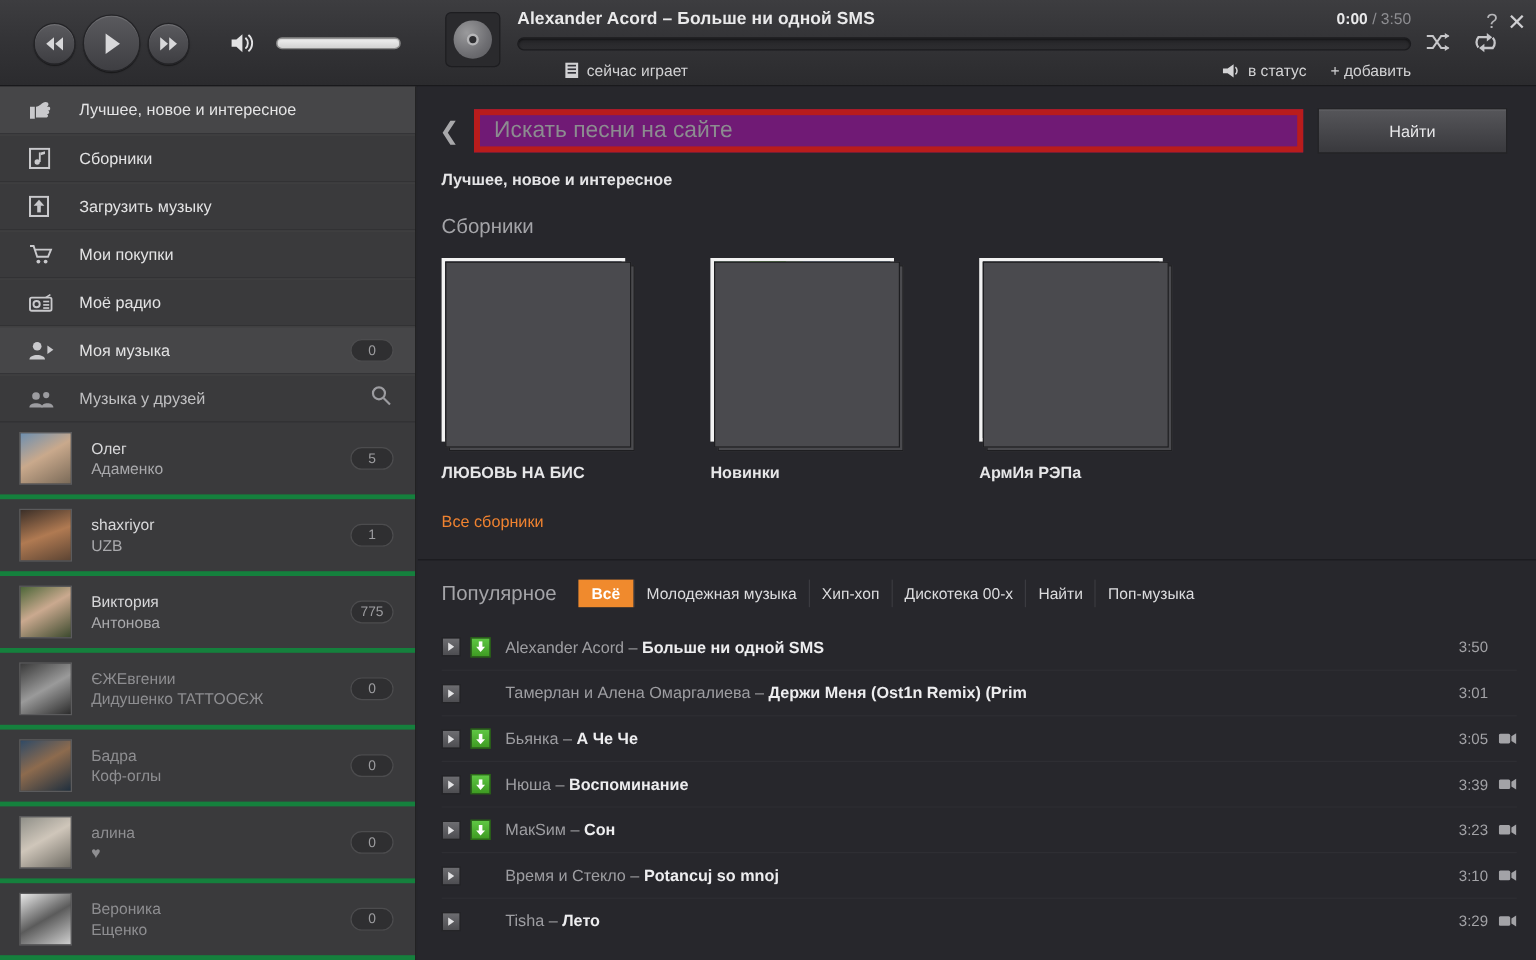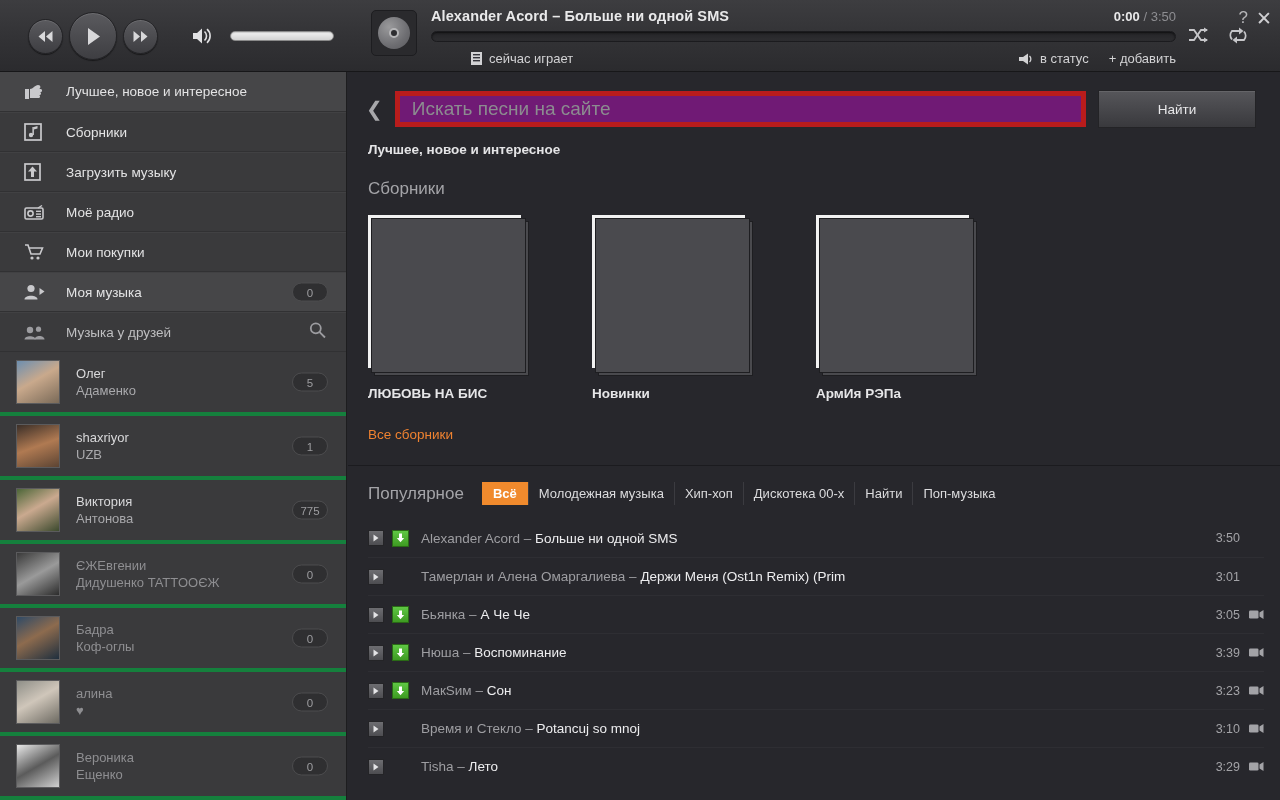--- a/index.html
+++ b/index.html
@@ -169,21 +169,21 @@
     border: 1px solid #242427; display: flex; align-items: center; justify-content: center;
   }
   .tk-dl {
     width: 17px; height: 17px; margin-left: 8px; flex: none;
     background: linear-gradient(to bottom,#5fc744,#3e9b22);
     border: 1px solid #2a6a16; display: flex; align-items: center; justify-content: center;
   }
   .tk-dl.hidden { visibility: hidden; }
   .tk-text { margin-left: 12px; font-size: 13.5px; white-space: nowrap; overflow: hidden; }
   .tk-artist { color: #9e9ea2; }
-  .tk-name { color: #ededef; font-weight: normal; }
+  .tk-name { color: #ededef; font-weight: bold; }
   .tk-right { margin-left: auto; display: flex; align-items: center; gap: 9px; }
   .tk-dur { font-size: 12.5px; color: #a3a3a7; }
   .tk-vid { width: 15px; height: 11px; }
   .tk-vid.hidden { visibility: hidden; }
 </style>
 </head>
 <body>
 
 <div id="player-bar">
 
@@ -302,40 +302,40 @@
           <svg width="17" height="18" viewBox="0 0 17 18">
             <rect x="1" y="1" width="15" height="16" fill="none" stroke="#c9c9cc" stroke-width="1.7"></rect>
             <rect x="7" y="8" width="3" height="6" fill="#c9c9cc"></rect>
             <polygon fill="#c9c9cc" points="8.5,3.5 13,8.5 4,8.5"></polygon>
           </svg>
         </span>
         <span class="nav-label">Загрузить музыку</span>
       </div>
       <div class="nav-item">
         <span class="nav-ico">
+          <svg width="20" height="18" viewBox="0 0 20 18">
+            <path d="M1,2 h3 l3,9 h9 l2.5,-6 h-13" stroke="#c9c9cc" stroke-width="1.6" fill="none"></path>
+            <circle cx="8" cy="15" r="1.6" fill="#c9c9cc"></circle>
+            <circle cx="14" cy="15" r="1.6" fill="#c9c9cc"></circle>
+          </svg>
+        </span>
+        <span class="nav-label">Мои покупки</span>
+      </div>
+      <div class="nav-item">
+        <span class="nav-ico">
           <svg width="20" height="15" viewBox="0 0 20 15">
             <rect x="1" y="3" width="18" height="11" rx="1.5" fill="none" stroke="#c9c9cc" stroke-width="1.6"></rect>
             <circle cx="6.5" cy="8.5" r="2.6" fill="none" stroke="#c9c9cc" stroke-width="1.6"></circle>
             <rect x="12" y="5.6" width="5" height="1.4" fill="#c9c9cc"></rect>
             <rect x="12" y="8.4" width="5" height="1.4" fill="#c9c9cc"></rect>
             <rect x="12" y="11" width="5" height="1.4" fill="#c9c9cc"></rect>
             <path d="M14,3 L18,0.5" stroke="#c9c9cc" stroke-width="1.3"></path>
           </svg>
         </span>
         <span class="nav-label">Моё радио</span>
-      </div>
-      <div class="nav-item">
-        <span class="nav-ico">
-          <svg width="20" height="18" viewBox="0 0 20 18">
-            <path d="M1,2 h3 l3,9 h9 l2.5,-6 h-13" stroke="#c9c9cc" stroke-width="1.6" fill="none"></path>
-            <circle cx="8" cy="15" r="1.6" fill="#c9c9cc"></circle>
-            <circle cx="14" cy="15" r="1.6" fill="#c9c9cc"></circle>
-          </svg>
-        </span>
-        <span class="nav-label">Мои покупки</span>
       </div>
       <div class="nav-item selected">
         <span class="nav-ico">
           <svg width="21" height="16" viewBox="0 0 21 16">
             <circle cx="7" cy="4.5" r="3.6" fill="#c9c9cc"></circle>
             <path d="M0.5,15.5 C0.5,10.5 13.5,10.5 13.5,15.5z" fill="#c9c9cc"></path>
             <polygon fill="#c9c9cc" points="15.5,4 20.5,7.5 15.5,11"></polygon>
           </svg>
         </span>
         <span class="nav-label">Моя музыка</span>

